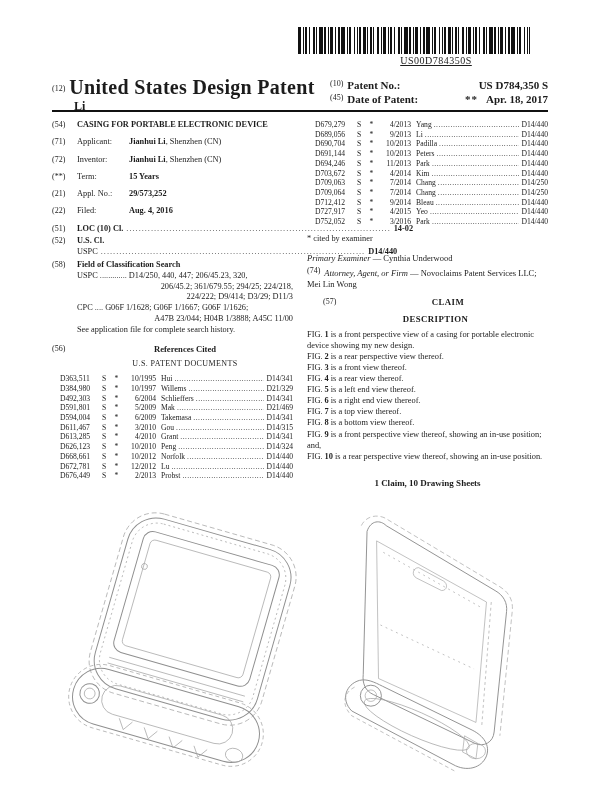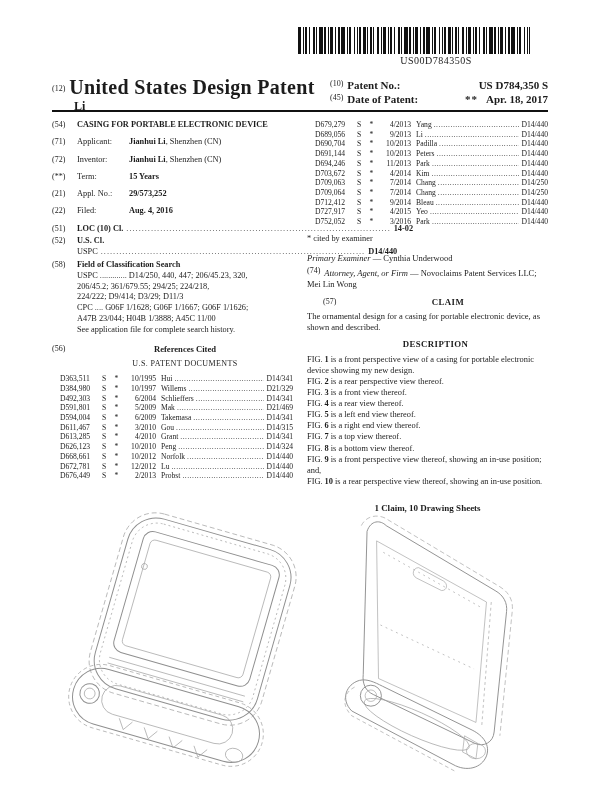--- a/index.html
+++ b/index.html
@@ -1,21 +1,21 @@
 <!DOCTYPE html>
 <html><head>
 <meta charset="utf-8">
 <style>
   * { margin:0; padding:0; box-sizing:border-box; }
   html,body { width:600px; height:800px; background:#ffffff; overflow:hidden;
     font-family:"Liberation Serif","DejaVu Serif",serif; color:#1c1c1c; }
   .page { width:600px; height:800px; position:relative; }
 
   
-  .barcode-wrap { position:absolute; left:298px; top:27px; width:276px; text-align:center; }
+  .barcode-wrap { position:absolute; left:298px; top:27px; width:276px; text-align:center;text-decoration:underline; }
   .barcode-wrap svg { display:block; width:232px; height:27px; }
   .barcode-text { font-size:10px; letter-spacing:0.5px; margin-top:1px; }
 
   
   .header { position:absolute; left:52px; top:70px; width:496px; display:flex;margin-top:6px; }
   .h-left { flex:1; }
   .code { font-size:8px; margin-right:4px; vertical-align:3px; }
   .h-title { font-size:20px; font-weight:bold; letter-spacing:0.3px; }
   .h-author { font-size:12px; font-weight:bold; margin-left:22px; margin-top:0px; }
   .h-right { width:218px; padding-top:3px; }
@@ -31,21 +31,21 @@
 
   .field { display:flex; margin-bottom:6.5px; }
   .f-code { width:25px; flex:none; font-size:8px; }
   .f-body { flex:1; }
   .bold { font-weight:bold; }
   .ital { font-style:italic; }
   .f-label-col { display:inline-block; width:52px; }
   .leader-line { display:flex; white-space:nowrap; }
   .leader { flex:1; overflow:hidden; margin:0 3px; color:#333; }
   .leader::before { content:"......................................................................................"; letter-spacing:1px; }
-  .right-just { text-align:left; }
+  .right-just { text-align:right; }
 
   .refs-title { font-weight:bold; text-align:center; margin-bottom:4px; font-size:8.6px; }
   .docs-title { text-align:center; margin-bottom:5px; font-size:8px; letter-spacing:0.4px; }
 
   .ref-row { display:flex; font-size:7.6px; line-height:1.28; white-space:nowrap; padding-left:8px; }
   .r-num  { width:42px; flex:none; }
   .r-kind { width:9px; flex:none; }
   .r-star { width:11px; flex:none; text-align:center; }
   .r-date { width:34px; flex:none; text-align:right; margin-right:5px; }
   .r-name { flex:none; }
@@ -392,21 +392,20 @@
       <div class="note">* cited by examiner</div>
 
       <div class="exam-line"><span class="ital">Primary Examiner</span><span> — Cynthia Underwood</span></div>
 
       <div class="attorney"><span class="code">(74)</span><span class="ital">Attorney, Agent, or Firm</span><span> — Novoclaims Patent Services LLC; Mei Lin Wong</span></div>
 
       <div class="sec-head">
         <span class="f-code">(57)</span>
         <span class="title">CLAIM</span>
       </div>
-      <div class="claim-text">The ornamental design for a casing for portable electronic device, as shown and described.</div>
 
       <div class="sec-head">
         <span class="title">DESCRIPTION</span>
       </div>
 
       <div>
 
       <p class="fig-line"><span>FIG.</span><b>1</b><span>is a front perspective view of a casing for portable electronic device showing my new design.</span></p>
           <p class="fig-line"><span>FIG.</span><b>2</b><span>is a rear perspective view thereof.</span></p>
           <p class="fig-line"><span>FIG.</span><b>3</b><span>is a front view thereof.</span></p>

